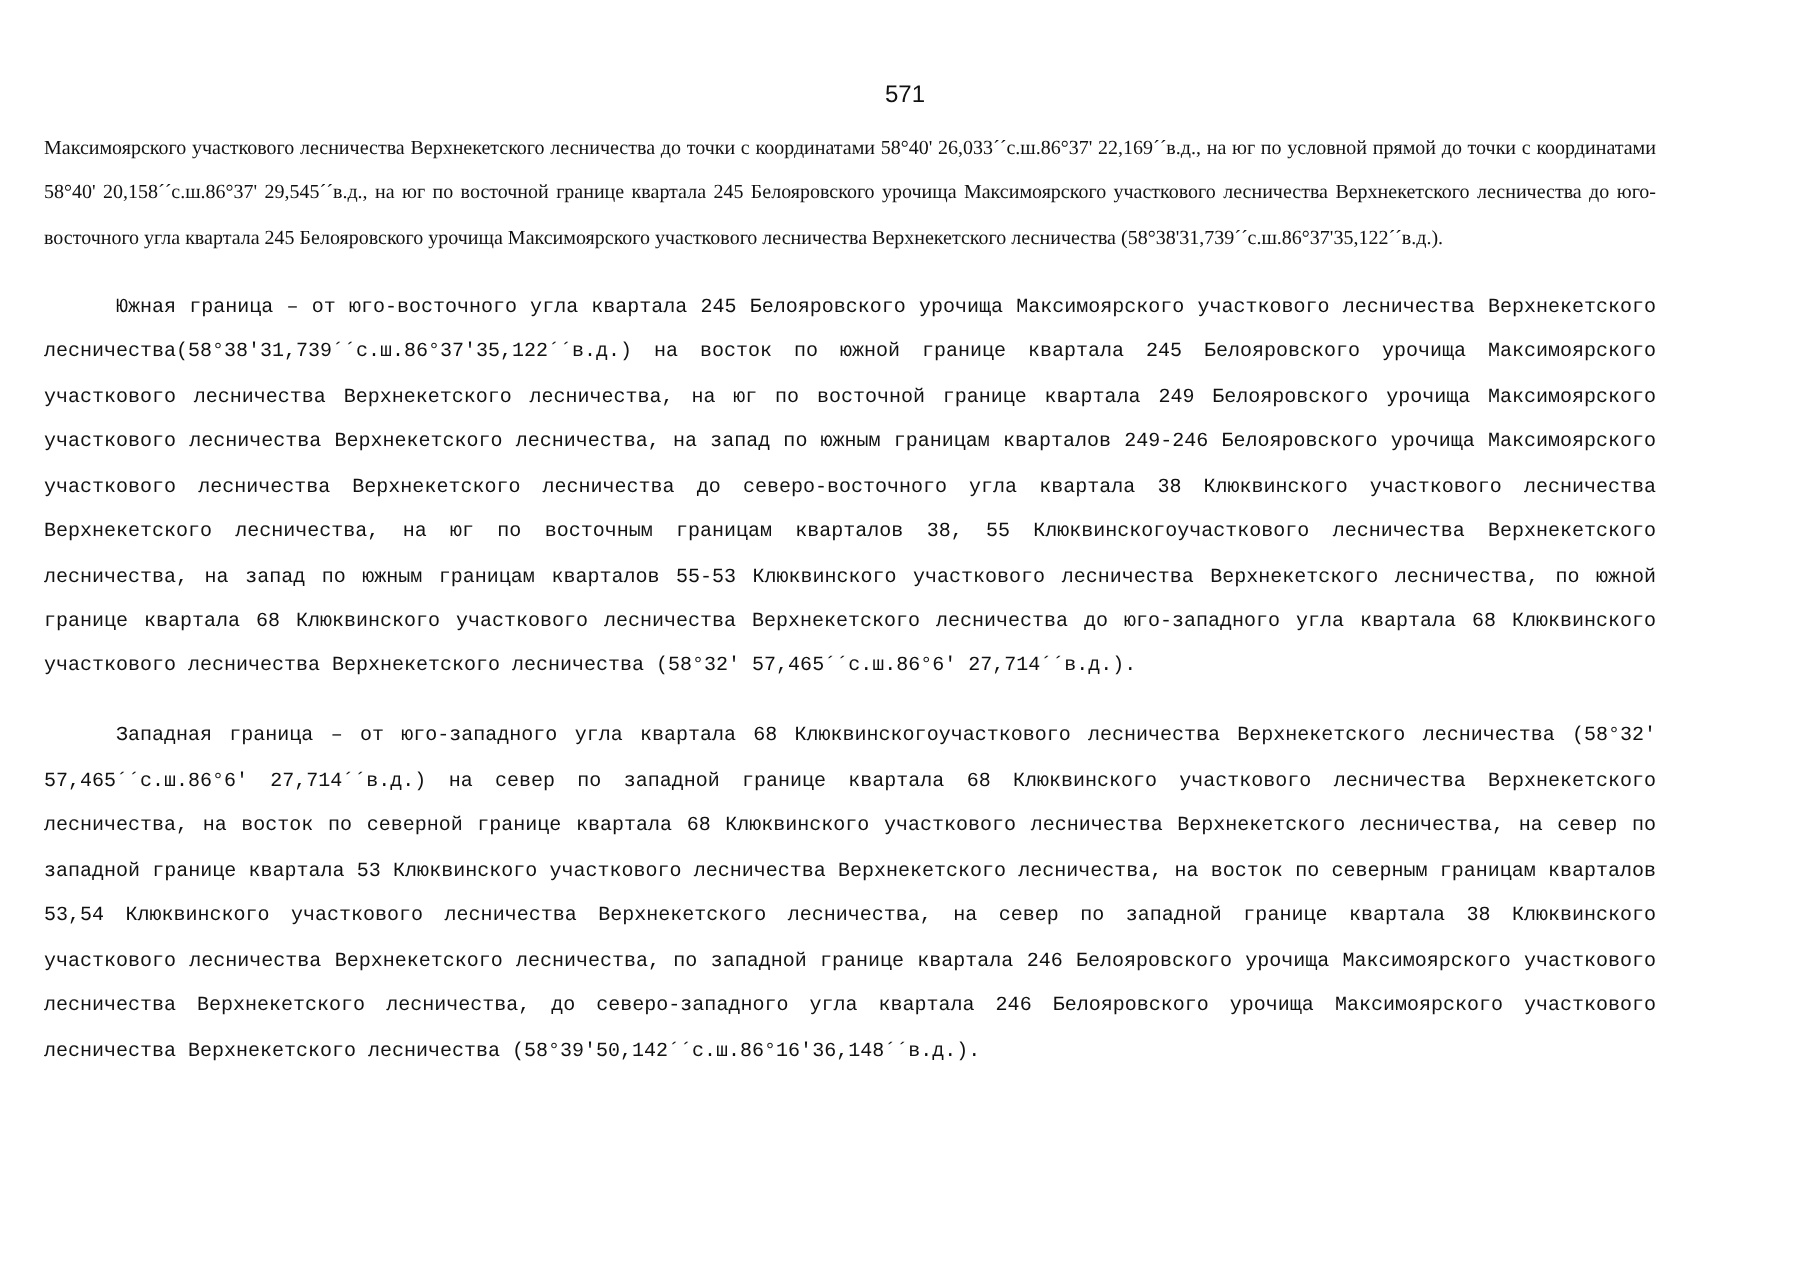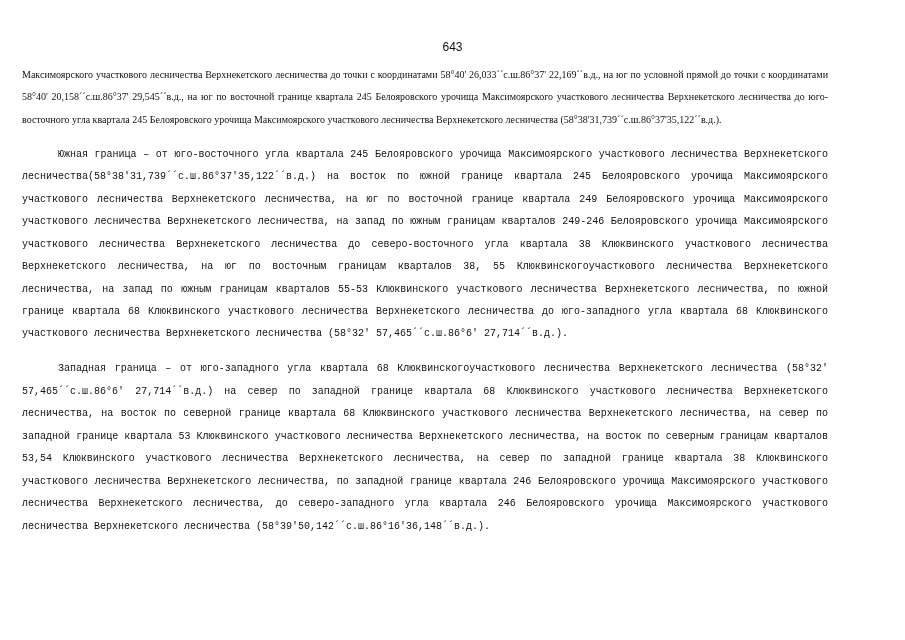--- a/index.html
+++ b/index.html
@@ -42,19 +42,19 @@
     text-indent: 36px;
   }
   .para + .para {
     margin-top: 12.5px;
     font-family: Liberation Mono, monospace;
   }
 </style>
 </head>
 <body>
 
-<div class="page-number">643</div>
+<div class="page-number">571</div>
 
 <div class="body-text">
   <p class="para">Максимоярского участкового лесничества Верхнекетского лесничества до точки с координатами 58°40' 26,033´´с.ш.86°37' 22,169´´в.д., на юг по условной прямой до точки с координатами 58°40' 20,158´´с.ш.86°37' 29,545´´в.д., на юг по восточной границе квартала 245 Белояровского урочища Максимоярского участкового лесничества Верхнекетского лесничества до юго-восточного угла квартала 245 Белояровского урочища Максимоярского участкового лесничества Верхнекетского лесничества (58°38'31,739´´с.ш.86°37'35,122´´в.д.).</p>
   <p class="para indent">Южная граница – от юго-восточного угла квартала 245 Белояровского урочища Максимоярского участкового лесничества Верхнекетского лесничества(58°38'31,739´´с.ш.86°37'35,122´´в.д.) на восток по южной границе квартала 245 Белояровского урочища Максимоярского участкового лесничества Верхнекетского лесничества, на юг по восточной границе квартала 249 Белояровского урочища Максимоярского участкового лесничества Верхнекетского лесничества, на запад по южным границам кварталов 249-246 Белояровского урочища Максимоярского участкового лесничества Верхнекетского лесничества до северо-восточного угла квартала 38 Клюквинского участкового лесничества Верхнекетского лесничества, на юг по восточным границам кварталов 38, 55 Клюквинскогоучасткового лесничества Верхнекетского лесничества, на запад по южным границам кварталов 55-53 Клюквинского участкового лесничества Верхнекетского лесничества, по южной границе квартала 68 Клюквинского участкового лесничества Верхнекетского лесничества до юго-западного угла квартала 68 Клюквинского участкового лесничества Верхнекетского лесничества (58°32' 57,465´´с.ш.86°6' 27,714´´в.д.).</p>
   <p class="para indent">Западная граница – от юго-западного угла квартала 68 Клюквинскогоучасткового лесничества Верхнекетского лесничества (58°32' 57,465´´с.ш.86°6' 27,714´´в.д.) на север по западной границе квартала 68 Клюквинского участкового лесничества Верхнекетского лесничества, на восток по северной границе квартала 68 Клюквинского участкового лесничества Верхнекетского лесничества, на север по западной границе квартала 53 Клюквинского участкового лесничества Верхнекетского лесничества, на восток по северным границам кварталов 53,54 Клюквинского участкового лесничества Верхнекетского лесничества, на север по западной границе квартала 38 Клюквинского участкового лесничества Верхнекетского лесничества, по западной границе квартала 246 Белояровского урочища Максимоярского участкового лесничества Верхнекетского лесничества, до северо-западного угла квартала 246 Белояровского урочища Максимоярского участкового лесничества Верхнекетского лесничества (58°39'50,142´´с.ш.86°16'36,148´´в.д.).</p>
 </div>
 
 </body></html>

